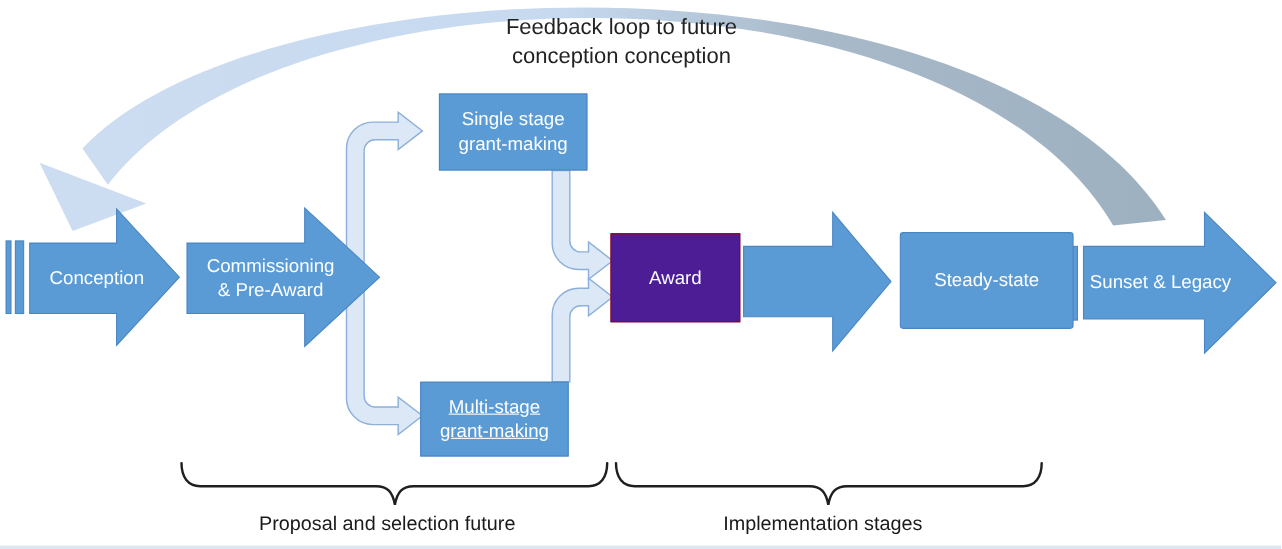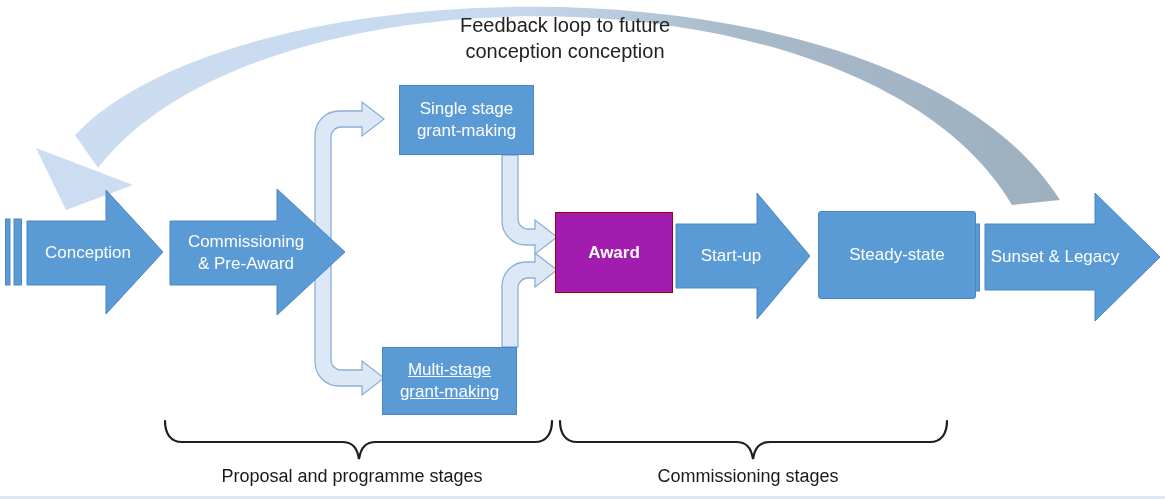--- a/index.html
+++ b/index.html
@@ -85,27 +85,26 @@
 
     <path d="M 560,421 C 560,434 566,442 577,442 L 736,442 C 746,442 751,447 753,459 C 755,447 760,442 770,442 L 930,442 C 941,442 947,434 947,421" fill="none" stroke="#1F1F1F" stroke-width="2.2" stroke-linecap="round"></path>
   </svg>
 
   <div class="feedback-note">Feedback loop to future
 conception conception</div>
 
   <div class="lbl" style="left:27px;top:221px;width:122px;height:64px;text-align:right;">Conception</div>
   <div class="lbl" style="left:170px;top:221px;width:152px;height:64px;">Commissioning
 &amp; Pre-Award</div>
-  <div class="lbl" style="left:676px;top:224px;width:110px;height:64px;">Start-up</div>
   <div class="lbl" style="left:985px;top:224px;width:140px;height:66px;">Sunset &amp; Legacy</div>
 
   <div class="node-box" style="left:382px;top:85px;width:135px;height:70px;margin-left:17px;">Single stage
 grant-making</div>
   <div class="node-box" style="left:382px;top:347px;width:135px;height:68px;text-decoration:underline;">Multi-stage
 grant-making</div>
-  <div class="node-box" style="left:555px;top:212px;width:118px;height:81px;background:#a21caf;border-color:#A50000;font-weight:bold;">Award</div>
+  <div class="node-box" style="left:555px;top:212px;width:118px;height:81px;background:#4c1d95;border-color:#A50000;">Award</div>
   <div class="node-box" style="left:818px;top:211px;width:158px;height:88px;border-radius:3px;">Steady-state</div>
 
-  <div class="group-label" style="left:202px;">Proposal and programme stages</div>
-  <div class="group-label" style="left:598px;">Commissioning stages</div>
+  <div class="group-label" style="left:202px;">Proposal and selection future</div>
+  <div class="group-label" style="left:598px;">Implementation stages</div>
 
   <div class="bottom-rule"></div>
 </div>
 
 </body></html>

